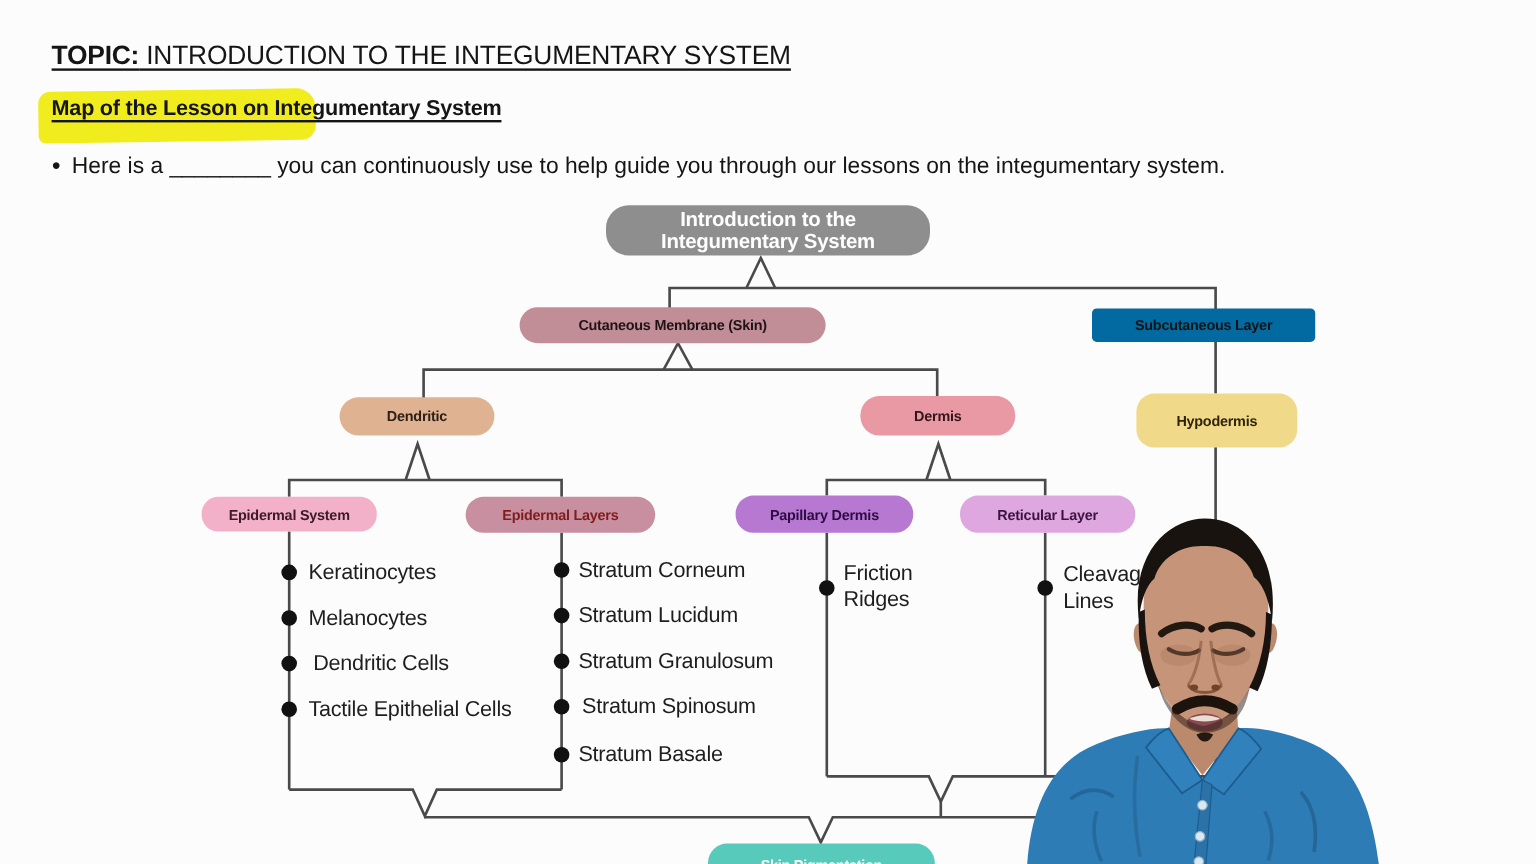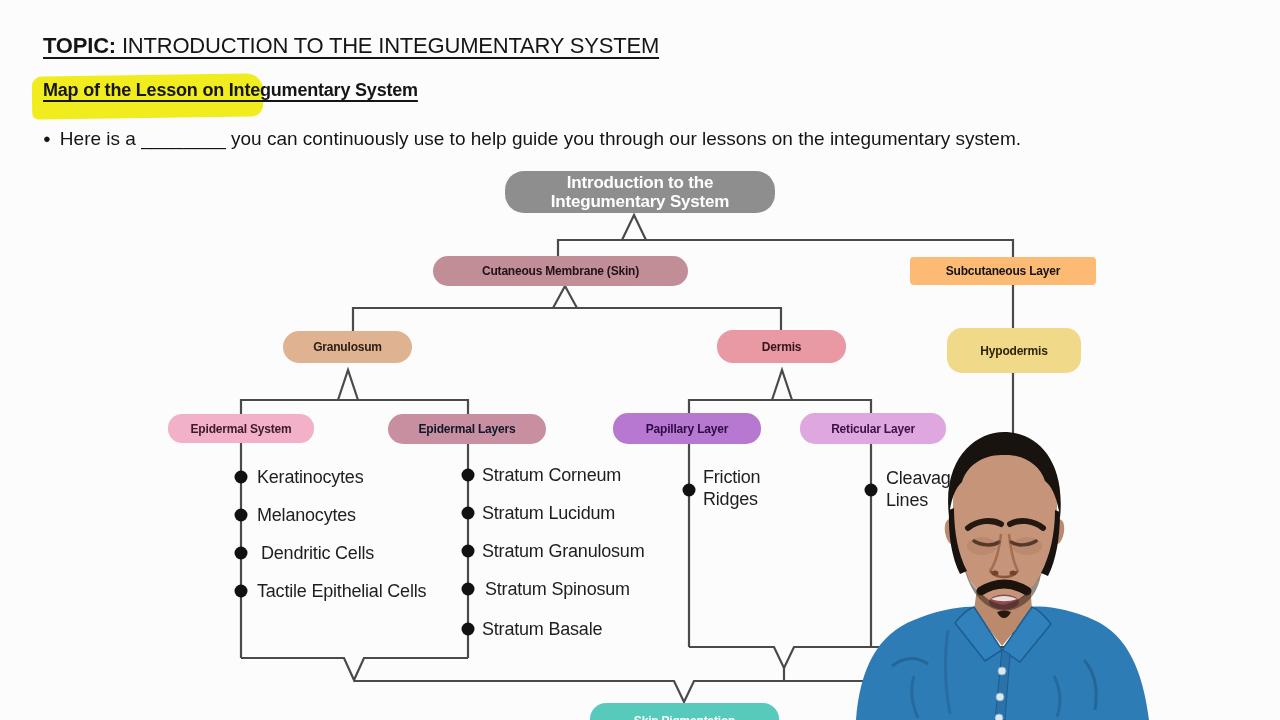--- a/index.html
+++ b/index.html
@@ -18,26 +18,26 @@
   .bulletline{position:absolute;left:43px;top:128px;font-size:19px;z-index:2;white-space:nowrap;}
   .bulletline .dot{font-size:13px;vertical-align:2px;margin-right:9px;}
   
   .lines{position:absolute;left:0;top:0;z-index:3;pointer-events:none;}
   .node{position:absolute;display:flex;align-items:center;justify-content:center;text-align:center;
     font-weight:700;font-size:12px;z-index:4;letter-spacing:-0.2px;}
   .n-intro{left:505px;top:171px;width:270px;height:42px;background:#8e8e8e;color:#fff;
     border-radius:19px;font-size:17px;line-height:1.13;}
   .n-intro span{width:200px;}
   .n-cutaneous{left:433px;top:256px;width:255px;height:30px;background:#c18d96;color:#201317;border-radius:15px;}
-  .n-subcutaneous{left:910px;top:257px;width:186px;height:28px;background:#fdba74;color:#141414;border-radius:4px;}
+  .n-subcutaneous{left:910px;top:257px;width:186px;height:28px;background:#0369a1;color:#141414;border-radius:4px;}
   .n-epidermis{left:283px;top:331px;width:129px;height:32px;background:#dfb391;color:#2e2016;border-radius:16px;}
   .n-dermis{left:717px;top:330px;width:129px;height:33px;background:#e999a4;color:#33161b;border-radius:16px;}
   .n-hypodermis{left:947px;top:328px;width:134px;height:45px;background:#f0d988;color:#2e2508;border-radius:15px;}
   .n-epicells{left:168px;top:414px;width:146px;height:29px;background:#f3b1c9;color:#3c1a28;border-radius:14px;}
-  .n-epilayers{left:388px;top:414px;width:158px;height:30px;background:#c78fa0;color:#0f172a;border-radius:15px;}
+  .n-epilayers{left:388px;top:414px;width:158px;height:30px;background:#c78fa0;color:#7f1d1d;border-radius:15px;}
   .n-papillary{left:613px;top:413px;width:148px;height:31px;background:#b678d0;color:#2d0c44;border-radius:15px;}
   .n-reticular{left:800px;top:413px;width:146px;height:31px;background:#dfa7e0;color:#3c1243;border-radius:15px;}
   .n-skinpig{left:590px;top:703px;width:189px;height:36px;background:#58cabc;color:#fff;border-radius:16px;}
   .li{position:absolute;font-size:18px;color:#1e1e1e;z-index:4;transform:translateY(-50%);
     white-space:nowrap;letter-spacing:-0.2px;}
   .li.wrap{white-space:normal;line-height:1.2;}
   
   .person{position:absolute;left:852px;top:424px;z-index:6;}
 </style>
 </head>
@@ -90,26 +90,26 @@
       <circle cx="689" cy="490" r="6.5"></circle>
         <circle cx="871" cy="490" r="6.5"></circle>
     </g>
   </svg>
 
   <div class="node n-intro">
       <span>Introduction to the Integumentary System</span>
     </div>
   <div class="node n-cutaneous">Cutaneous Membrane (Skin)</div>
   <div class="node n-subcutaneous">Subcutaneous Layer</div>
-  <div class="node n-epidermis">Granulosum</div>
+  <div class="node n-epidermis">Dendritic</div>
   <div class="node n-dermis">Dermis</div>
   <div class="node n-hypodermis">Hypodermis</div>
   <div class="node n-epicells">Epidermal System</div>
   <div class="node n-epilayers">Epidermal Layers</div>
-  <div class="node n-papillary">Papillary Layer</div>
+  <div class="node n-papillary">Papillary Dermis</div>
   <div class="node n-reticular">Reticular Layer</div>
   <div class="node n-skinpig">Skin Pigmentation</div>
 
   <div class="li" style="left:257px;top:477px">Keratinocytes</div>
   <div class="li" style="left:257px;top:515px">Melanocytes</div>
   <div class="li" style="left:261px;top:553px">Dendritic Cells</div>
   <div class="li" style="left:257px;top:591px">Tactile Epithelial Cells</div>
   <div class="li" style="left:482px;top:475px">Stratum Corneum</div>
   <div class="li" style="left:482px;top:513px">Stratum Lucidum</div>
   <div class="li" style="left:482px;top:551px">Stratum Granulosum</div>

